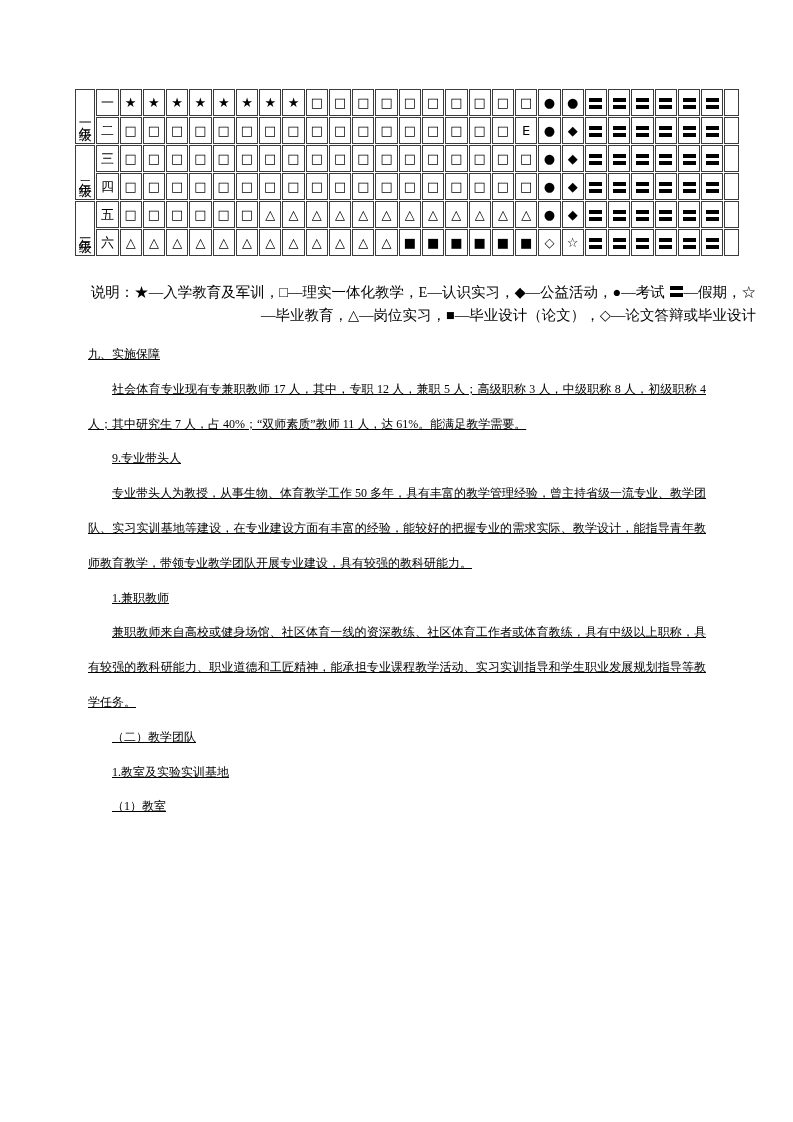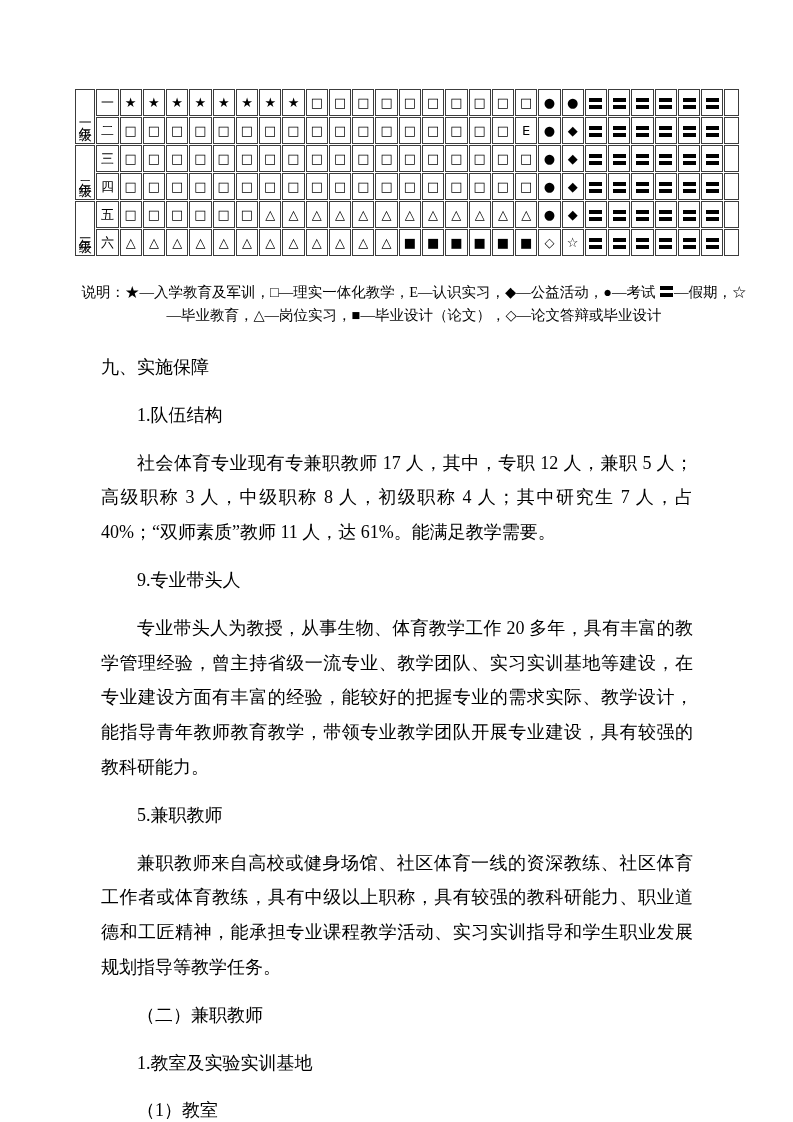--- a/index.html
+++ b/index.html
@@ -61,44 +61,45 @@
     height: 11px;
     border-top: 4px solid #000;
     border-bottom: 4px solid #000;
     box-sizing: border-box;
     vertical-align: middle;
   }
 
   
   .legend {
     position: absolute;
-    left: 81px;
+    left: 90px;
     top: 266px;
     width: 666px;
     font-size: 14.5px;
     line-height: 23px;
-    text-align: center;
+    text-align: right;
   }
   .legend .vac { margin: 0 1px 3px 1px; }
 
   
   .doc-body {
     position: absolute;
     left: 88px;
     top: 337px;
     width: 618px;
     font-size: 17px;
     line-height: 34.8px;
     text-align: justify;
   }
   .doc-body h2, .doc-body h3, .doc-body h4, .doc-body p {
-    margin: 13px;
+    margin: 0;
     padding: 0;
-    font-size: 18px;
+    font-size: 12px;
     font-weight: normal;
+    text-decoration: underline;
   }
   .h-main   { font-weight: bold; }
   .h-sub    { font-weight: bold; text-indent: 2em; }
   .h-num    { font-weight: bold; text-indent: 2em; }
   .h-paren  { font-weight: normal; text-indent: 2em; }
   .para     { text-indent: 2em; }
 </style>
 </head>
 <body>
 
@@ -322,24 +323,23 @@
             <td class="week-cell"></td>
           </tr>
         </tbody>
     </table>
   </div>
 
   <p class="legend"><span>说明：★—入学教育及军训，□—理实一体化教学，E—认识实习，◆—公益活动，●—考试 </span><span class="vac"></span><span>—假期，☆—毕业教育，△—岗位实习，■—毕业设计（论文），◇—论文答辩或毕业设计</span></p>
 
   <div class="doc-body">
     <h2 class="h-main">九、实施保障</h2>
-    <h4 class="h-num">1.队伍结构</h4>
     <p class="para">社会体育专业现有专兼职教师 17 人，其中，专职 12 人，兼职 5 人；高级职称 3 人，中级职称 8 人，初级职称 4 人；其中研究生 7 人，占 40%；“双师素质”教师 11 人，达 61%。能满足教学需要。</p>
     <h4 class="h-num">9.专业带头人</h4>
-    <p class="para">专业带头人为教授，从事生物、体育教学工作 20 多年，具有丰富的教学管理经验，曾主持省级一流专业、教学团队、实习实训基地等建设，在专业建设方面有丰富的经验，能较好的把握专业的需求实际、教学设计，能指导青年教师教育教学，带领专业教学团队开展专业建设，具有较强的教科研能力。</p>
-    <h4 class="h-num">5.兼职教师</h4>
+    <p class="para">专业带头人为教授，从事生物、体育教学工作 50 多年，具有丰富的教学管理经验，曾主持省级一流专业、教学团队、实习实训基地等建设，在专业建设方面有丰富的经验，能较好的把握专业的需求实际、教学设计，能指导青年教师教育教学，带领专业教学团队开展专业建设，具有较强的教科研能力。</p>
+    <h4 class="h-num">1.兼职教师</h4>
     <p class="para">兼职教师来自高校或健身场馆、社区体育一线的资深教练、社区体育工作者或体育教练，具有中级以上职称，具有较强的教科研能力、职业道德和工匠精神，能承担专业课程教学活动、实习实训指导和学生职业发展规划指导等教学任务。</p>
-    <h3 class="h-sub">（二）兼职教师</h3>
+    <h3 class="h-sub">（二）教学团队</h3>
     <h4 class="h-num">1.教室及实验实训基地</h4>
     <p class="h-paren">（1）教室</p>
   </div>
 
 </div>
 
 </body></html>

